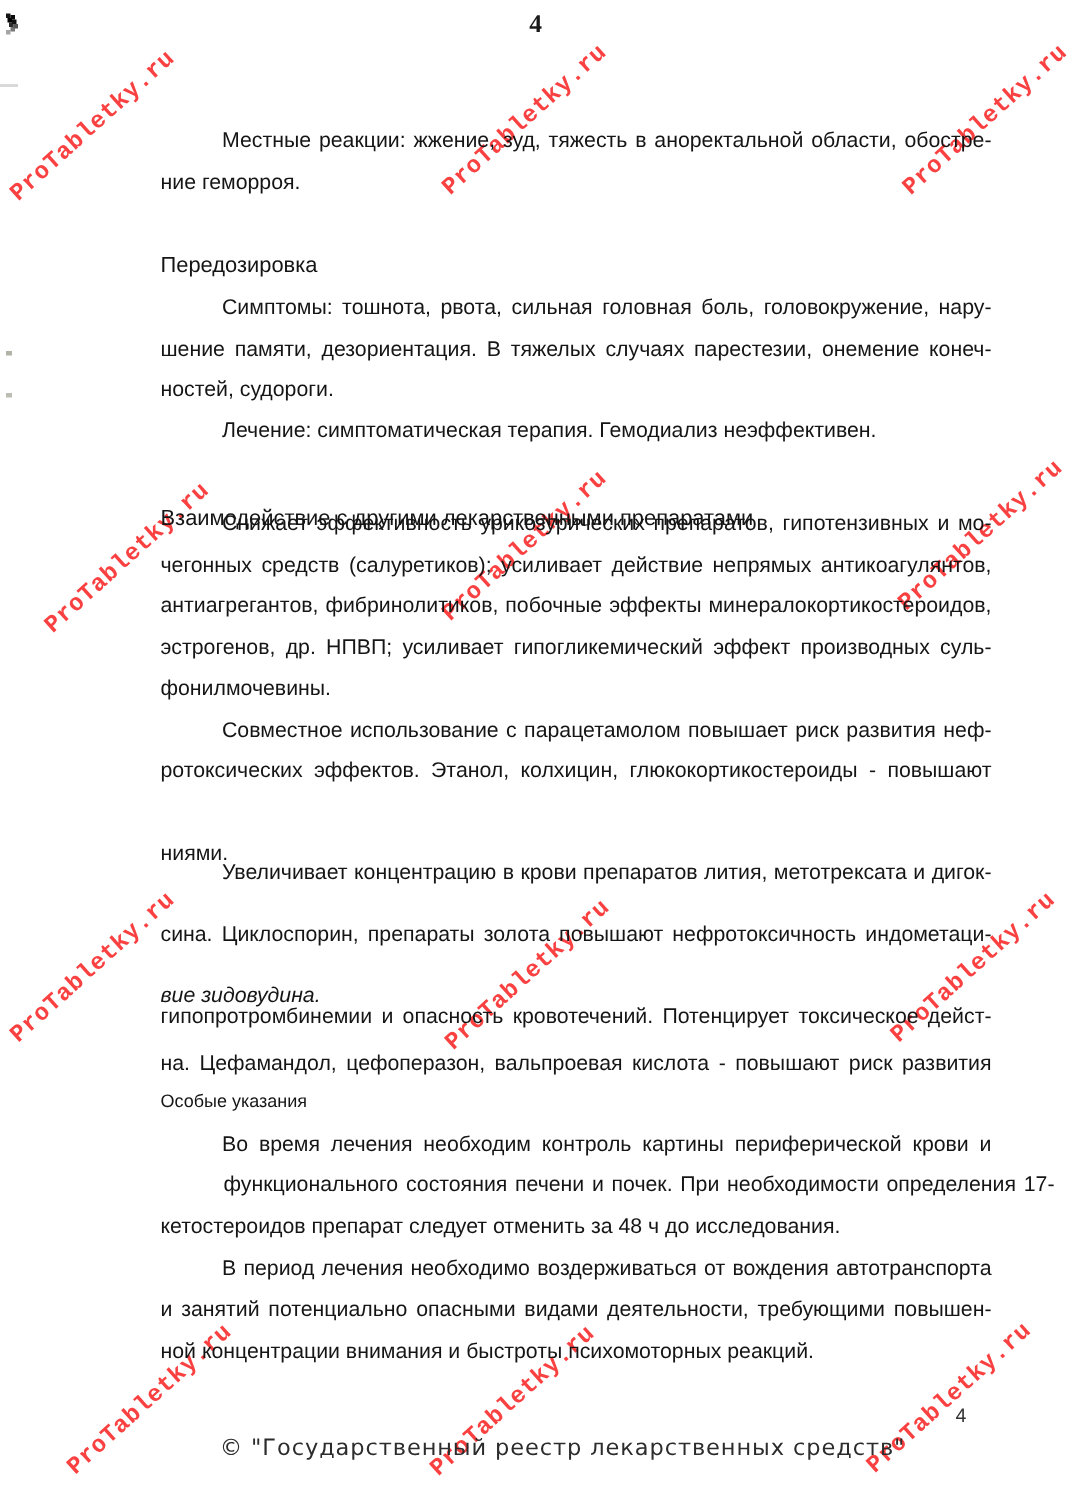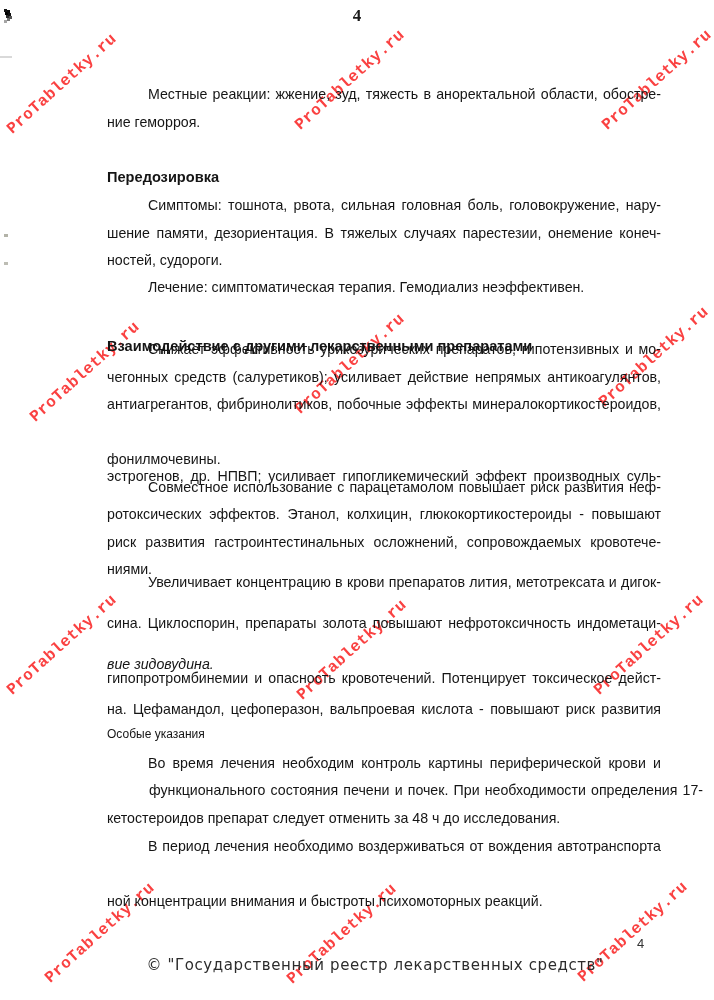--- a/index.html
+++ b/index.html
@@ -30,21 +30,21 @@
   }
   .line{
     position:absolute;
     left:0;width:554px;
     font-size:14.2px;
     line-height:18px;
     white-space:normal;
   }
   .line.j{text-align:justify;text-align-last:justify;}
   .line.l{text-align:left;}
-  .line.hb{font-weight:bold;font-size:14.6px;}
+  .line.hb{font-weight:normal;font-size:14.6px;}
   .line.hp{font-weight:normal;font-size:12px;}
   .line.ind{text-indent:41px;}
   
   .pnum-top{
     position:absolute;left:357px;top:6px;
     transform:translateX(-50%);
     font-family:"Liberation Serif","DejaVu Serif",serif;
     font-weight:bold;font-size:17px;color:#1a1a1a;
   }
   .pnum-bottom{
@@ -94,36 +94,36 @@
       <div class="line l" style="top: 113px;">ние геморроя.</div>
       <div class="line hb" style="top: 168px;">Передозировка</div>
       <div class="line j ind" style="top: 196px;">Симптомы: тошнота, рвота, сильная головная боль, головокружение, нару-</div>
       <div class="line j" style="top: 224px;">шение памяти, дезориентация. В тяжелых случаях парестезии, онемение конеч-</div>
       <div class="line l" style="top: 251px;">ностей, судороги.</div>
       <div class="line l ind" style="top: 278px;">Лечение: симптоматическая терапия. Гемодиализ неэффективен.</div>
       <div class="line hb" style="top: 301px; margin-top: 36px;">Взаимодействие с другими лекарственными препаратами</div>
       <div class="line j ind" style="top: 340px;">Снижает эффективность урикозурических препаратов, гипотензивных и мо-</div>
       <div class="line j" style="top: 368px;">чегонных средств (салуретиков); усиливает действие непрямых антикоагулянтов,</div>
       <div class="line j" style="top: 395px;">антиагрегантов, фибринолитиков, побочные эффекты минералокортикостероидов,</div>
-      <div class="line j" style="top: 423px; margin-top: 44px;">эстрогенов, др. НПВП; усиливает гипогликемический эффект производных суль-</div>
+      <div class="line j" style="top: 423px;">эстрогенов, др. НПВП; усиливает гипогликемический эффект производных суль-</div>
       <div class="line l" style="top: 450px;">фонилмочевины.</div>
       <div class="line j ind" style="top: 478px;">Совместное использование с парацетамолом повышает риск развития неф-</div>
       <div class="line j" style="top: 505px;">ротоксических эффектов. Этанол, колхицин, глюкокортикостероиды - повышают</div>
-      <div class="line j" style="top: 533px;">риск развития гастроинтестинальных осложнений, сопровождаемых кровотече-</div>
       <div class="line l" style="top: 560px;">ниями.</div>
       <div class="line j ind" style="top: 573px;">Увеличивает концентрацию в крови препаратов лития, метотрексата и дигок-</div>
       <div class="line j" style="top: 614px;">сина. Циклоспорин, препараты золота повышают нефротоксичность индометаци-</div>
       <div class="line j" style="top: 672px; margin-top: 28px;">на. Цефамандол, цефоперазон, вальпроевая кислота - повышают риск развития</div>
       <div class="line j" style="top: 669px;">гипопротромбинемии и опасность кровотечений. Потенцирует токсическое дейст-</div>
       <div class="line l" style="top: 655px; font-style: italic;">вие зидовудина.</div>
       <div class="line hp" style="top: 725px;">Особые указания</div>
       <div class="line j ind" style="top: 754px;">Во время лечения необходим контроль картины периферической крови и</div>
       <div class="line j" style="top: 781px; margin-left: 42px;">функционального состояния печени и почек. При необходимости определения 17-</div>
       <div class="line l" style="top: 809px;">кетостероидов препарат следует отменить за 48 ч до исследования.</div>
       <div class="line j ind" style="top: 837px;">В период лечения необходимо воздерживаться от вождения автотранспорта</div>
+      <div class="line j" style="top: 864px;">и занятий потенциально опасными видами деятельности, требующими повышен-</div>
       <div class="line l" style="top: 892px;">ной концентрации внимания и быстроты психомоторных реакций.</div>
     </div>
 
   <div class="pnum-bottom">4</div>
 
   <div class="footer">© "Государственный реестр лекарственных средств"</div>
 
   <div class="smudge"></div>
   <div class="dash"></div>
   <div class="speck1"></div>

